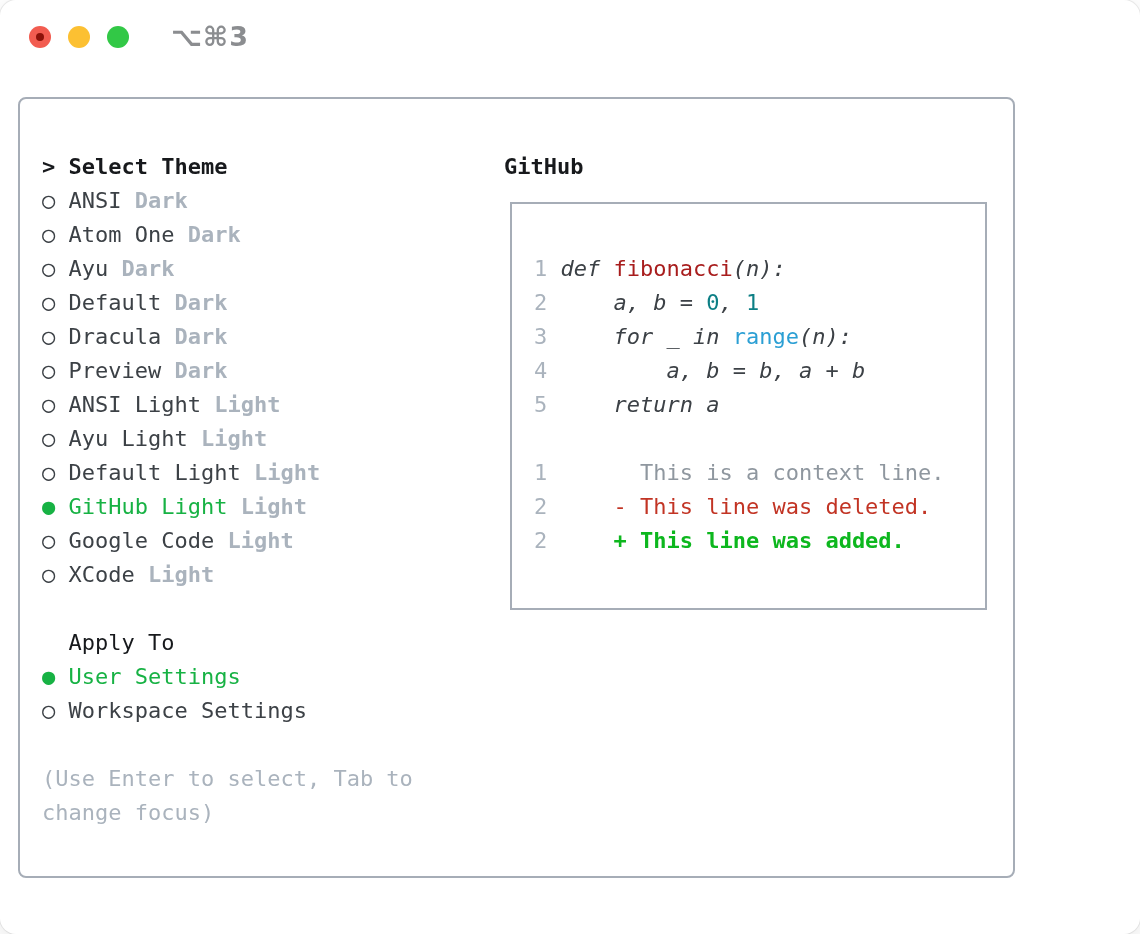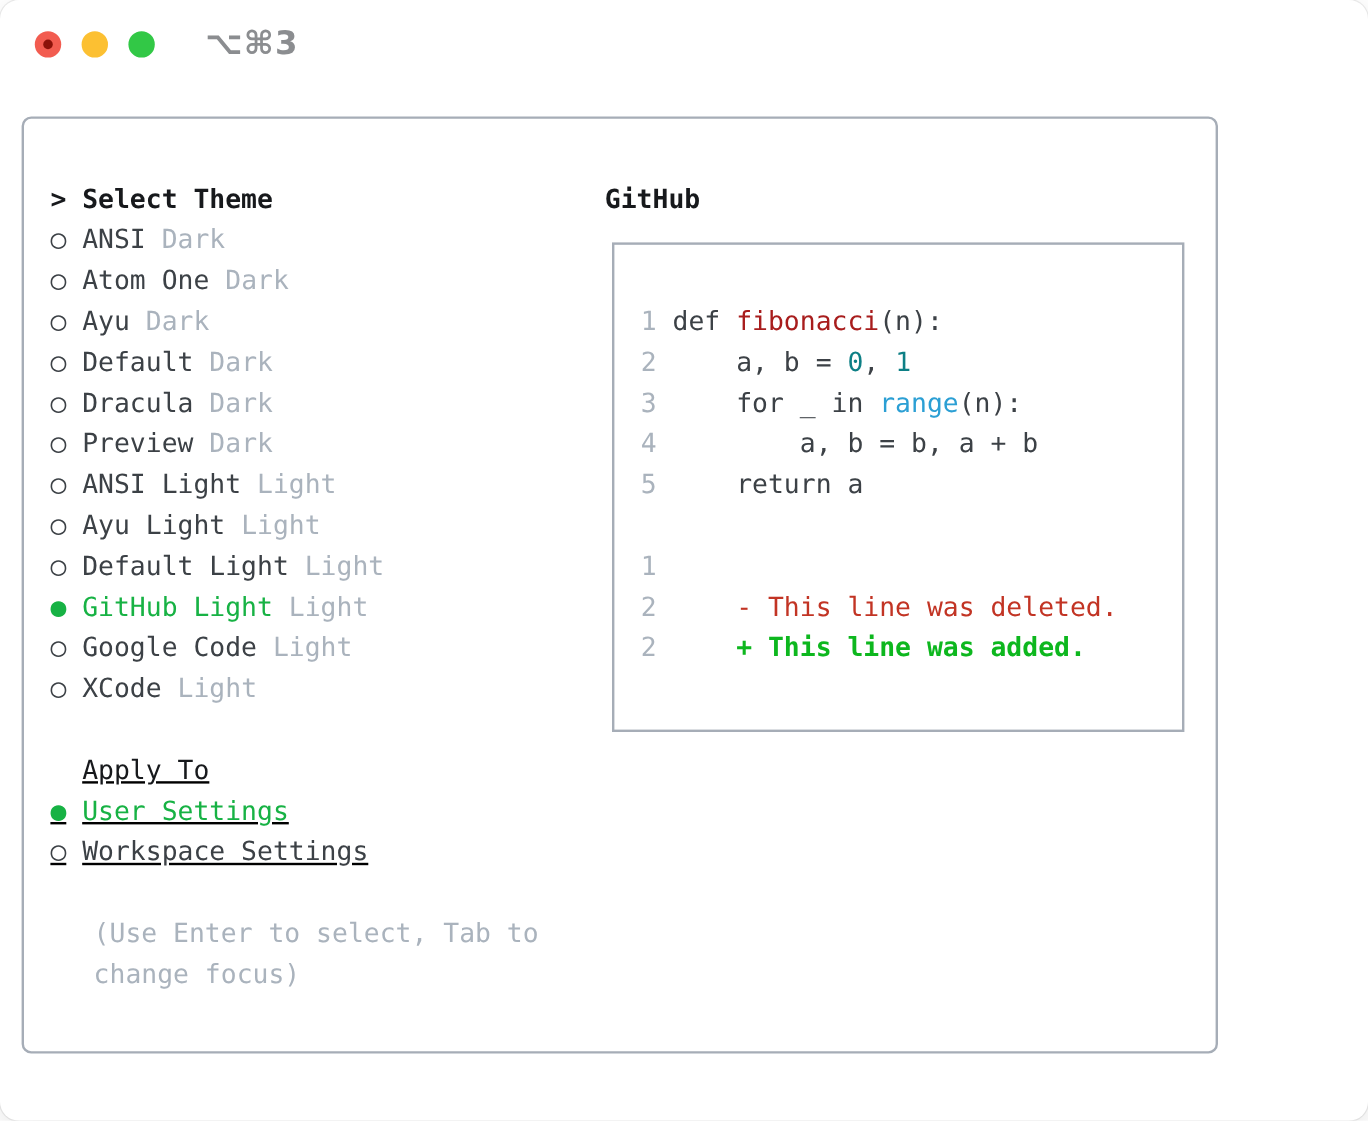--- a/index.html
+++ b/index.html
@@ -32,42 +32,42 @@
     box-sizing:border-box;
   }
   .row {
     height:34px; display:flex; align-items:center;
     font-size:22px; line-height:34px; white-space:pre; color:var(--text_dark);
   }
   .prefix { display:inline-block; width:2ch; white-space:pre; color:var(--text_dark); }
   .left-col { position:absolute; left:22px; top:51px; }
   .list-header { font-weight:bold; color:var(--heading_black); }
   .list-header .prefix { color:var(--heading_black); }
-  .row .tag { color:var(--muted_gray); }
+  .row .tag { color:var(--muted_gray);font-weight:bold; }
   .row.selected .name, .row.selected .prefix { color:var(--accent_green); }
-  .apply-block { position:absolute; left:22px; top:527px;text-decoration:underline; }
+  .apply-block { position:absolute; left:22px; top:527px; }
   .apply-header, .apply-header .prefix { color:var(--heading_black); }
   .help {
     position:absolute; left:22px; top:663px; width:30ch;
-    font-size:22px; line-height:34px; color:var(--muted_gray); white-space:normal;margin-left:36px;
+    font-size:22px; line-height:34px; color:var(--muted_gray); white-space:normal;
   }
   
   .preview-header {
     position:absolute; left:484px; top:51px;
     font-size:22px; line-height:34px; font-weight:bold; color:var(--heading_black); white-space:pre;
   }
   .preview-box {
     position:absolute; left:490px; top:103px; width:477px; height:408px;
     border:2px solid var(--panel_border); box-sizing:border-box; background:#fff;
     padding:48px 0 0 22px; overflow:hidden;
   }
   .pline { display:flex; height:34px; font-size:22px; line-height:34px; white-space:pre; }
   .lnum { display:inline-block; width:2ch; color:var(--muted_gray); }
   .diff-group { margin-top:34px; }
-  .c-code    { color:var(--text_dark); }
+  .c-code    { color:var(--text_dark);font-style:italic; }
   .c-func    { color:var(--function_red); }
   .c-num     { color:var(--number_teal); }
   .c-builtin { color:var(--builtin_blue); }
   .c-context { color:var(--context_gray); }
   .c-deleted { color:var(--diff_deleted_red); }
   .c-added   { color:var(--diff_added_green);font-weight:bold; }
 </style>
 </head>
 <body>
 
@@ -114,20 +114,20 @@
 
     <div class="preview-box">
       <div id="code-lines">
           <div class="pline"><span class="lnum">1</span><span class="lcontent"><span class="c-code">def </span><span class="c-func">fibonacci</span><span class="c-code">(n):</span></span></div>
           <div class="pline"><span class="lnum">2</span><span class="lcontent"><span class="c-code">    a, b = </span><span class="c-num">0</span><span class="c-code">, </span><span class="c-num">1</span></span></div>
           <div class="pline"><span class="lnum">3</span><span class="lcontent"><span class="c-code">    for _ in </span><span class="c-builtin">range</span><span class="c-code">(n):</span></span></div>
           <div class="pline"><span class="lnum">4</span><span class="lcontent"><span class="c-code">        a, b = b, a + b</span></span></div>
           <div class="pline"><span class="lnum">5</span><span class="lcontent"><span class="c-code">    return a</span></span></div>
         </div>
       <div id="diff-lines" class="diff-group">
-          <div class="pline"><span class="lnum">1</span></div>
+          <div class="pline"><span class="lnum">1</span><span class="lcontent"><span class="c-context">      This is a context line.</span></span></div>
           <div class="pline"><span class="lnum">2</span><span class="lcontent"><span class="c-deleted">    - This line was deleted.</span></span></div>
           <div class="pline"><span class="lnum">2</span><span class="lcontent"><span class="c-added">    + This line was added.</span></span></div>
         </div>
     </div>
 
   </div>
 </div>
 
 </body></html>

